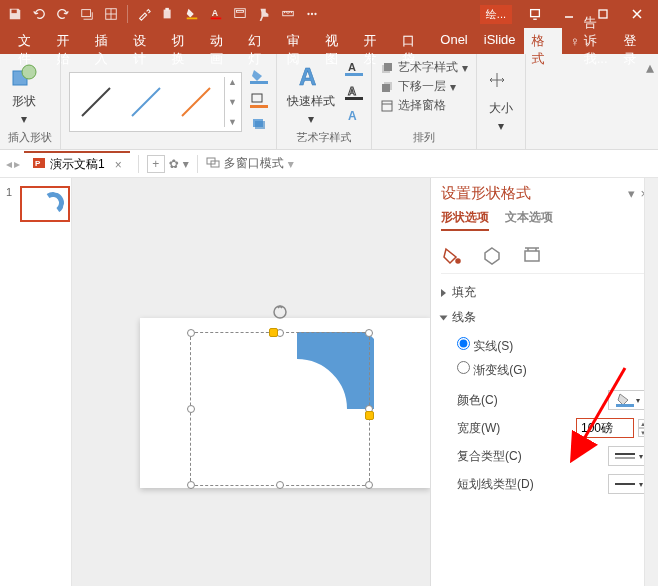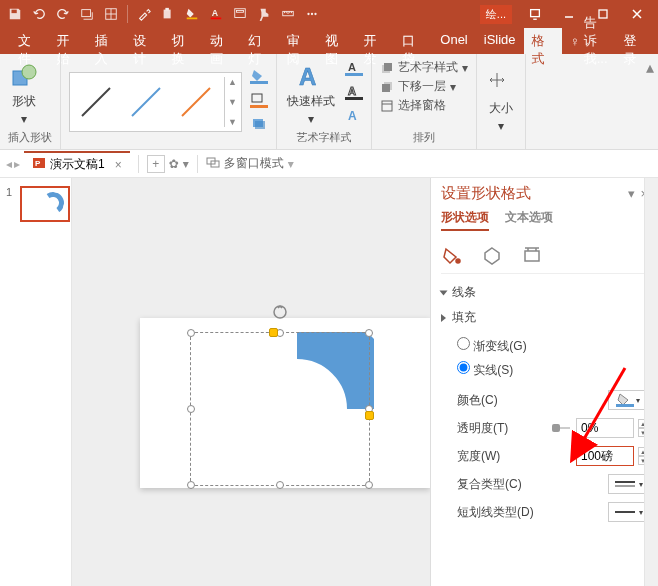--- a/index.html
+++ b/index.html
@@ -426,62 +426,48 @@
           </svg></div>
       <div class="ticon"><svg width="22" height="22" viewBox="0 0 22 22" stroke="#888" fill="none" stroke-width="1.5">
             <path d="M11 3l7 5v6l-7 5-7-5V8z"></path>
           </svg></div>
       <div class="ticon"><svg width="22" height="22" viewBox="0 0 22 22" stroke="#888" fill="none" stroke-width="1.5">
             <rect x="4" y="6" width="14" height="10"></rect>
             <path d="M4 3h14M7 3v3M15 3v3"></path>
           </svg></div>
     </div>
 
+    <div class="section-hd">
+      <span class="tri"></span>
+      <span>填充</span>
+    </div>
+
     <div class="section-hd open">
       <span class="tri"></span>
       <span>线条</span>
     </div>
 
-    <div class="section-hd">
-      <span class="tri"></span>
-      <span>填充</span>
-    </div>
-
     <div class="radios">
+      <label><input type="radio" name="ln" checked="" style=""> <span>实线(S)</span></label>
       <label><input type="radio" name="ln" style=""> <span>渐变线(G)</span></label>
-      <label><input type="radio" name="ln" checked="" style=""> <span>实线(S)</span></label>
     </div>
 
     <div class="prop-row">
       <span>颜色(C)</span>
       <div class="ctrl">
         <div class="btn">
             <svg width="18" height="14">
               <path d="M4 1l8 6-5 5-5-5z" fill="#ddd" stroke="#888"></path>
               <rect x="0" y="11" width="18" height="3" fill="#5b9bd5"></rect>
             </svg>
             <span style="font-size:8px;margin-left:2px">▾</span>
           </div>
       </div>
     </div>
 
-    <div class="prop-row">
-      <span>透明度(T)</span>
-      <div class="ctrl">
-        <div style="width:18px;height:10px;position:relative">
-            <div style="position:absolute;left:0;top:4px;width:16px;height:2px;background:#ccc"></div>
-            <div style="position:absolute;left:-2px;top:1px;width:8px;height:8px;background:#999;border-radius:2px"></div>
-          </div>
-        <input type="text" value="0%" style="">
-        <div class="spinner">
-            <div>▴</div>
-            <div>▾</div>
-          </div>
-      </div>
-    </div>
 
     <div class="prop-row">
       <span>宽度(W)</span>
       <div class="ctrl">
         <input type="text" class="highlight" value="100磅" style="">
         <div class="spinner">
             <div>▴</div>
             <div>▾</div>
           </div>
       </div>

